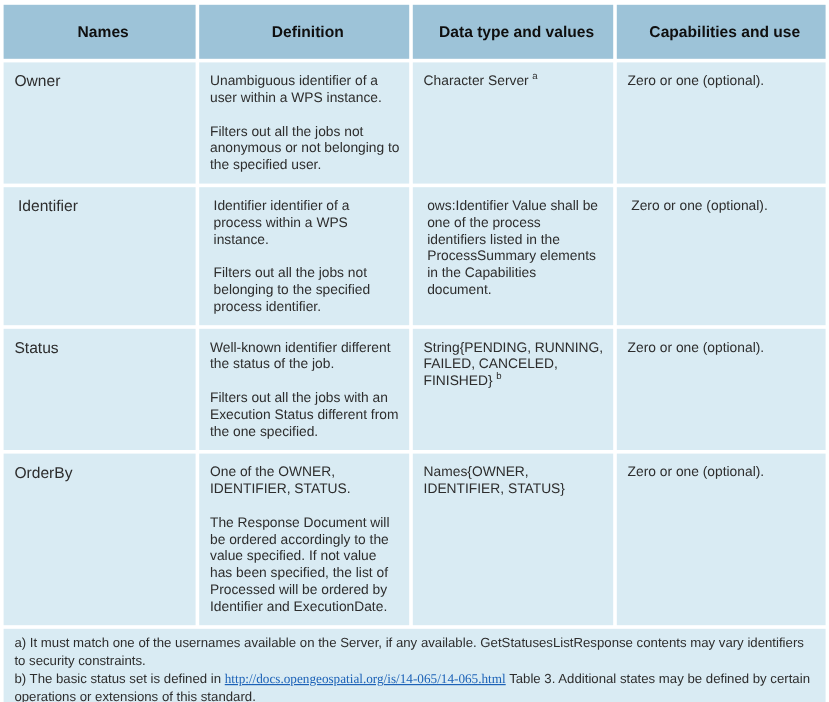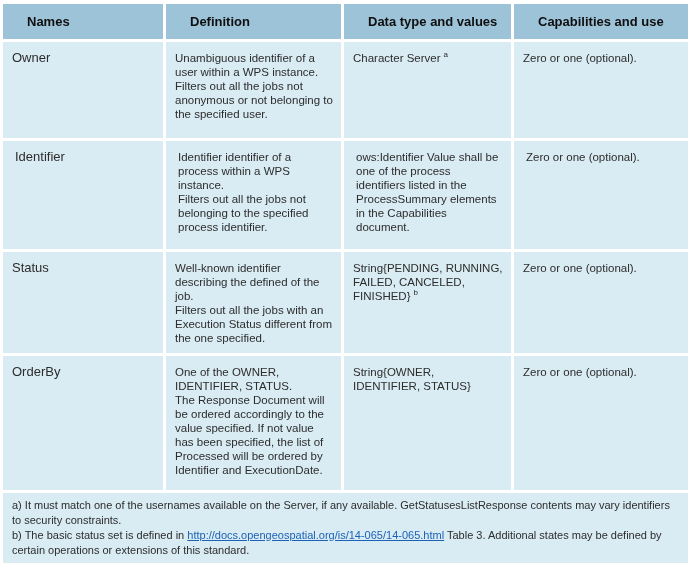--- a/index.html
+++ b/index.html
@@ -18,60 +18,61 @@
     width: 691px;
     table-layout: fixed;
     margin-top: 1px;
   }
   col.c-names  { width: 160px; }
   col.c-def    { width: 175px; }
   col.c-dtype  { width: 167px; }
   col.c-mult   { width: 174px; }
   th {
     background: var(--header-bg, #9dc3d8);
-    text-align: left;
+    text-align: center;
     font-size: 13px;
     font-weight: bold;
     color: #0f0f0f;
-    padding: 6px 6px 6px 24px;
-    height: 35px;
+    padding: 6px 6px 6px 12px;
+    height: 45px;
     box-sizing: border-box;
     vertical-align: middle;
   }
   td {
     background: var(--cell-bg, #d9ebf3);
     vertical-align: top;
     padding: 9px 8px 8px 9px;
     font-size: 11.5px;
     line-height: 14px;
     box-sizing: border-box;
     color: #2d2d2d;
   }
   td.name-cell { font-size: 13px; margin-left: 16px; }
   tr.row-0 td { height: 96px; }
   tr.row-1 td { height: 108px; padding-left: 12px; }
   tr.row-2 td { height: 93px; }
   tr.row-3 td { height: 134px; }
-  .para + .para { }
+  .para + .para { margin-top: 14px; }
   sup.fn-ref {
     font-size: 8px;
     vertical-align: super;
     line-height: 0;
     margin-left: 3px;
   }
   td.footnote-cell {
     font-size: 11px;
     line-height: 15px;
     padding: 5px 8px 5px 9px;
     height: 60px;
   }
   a.fn-link {
     color: var(--link-color, #1c62b7);
     text-decoration: underline;
     cursor: pointer;
+    font-family: Liberation Serif, serif;
   }
 </style>
 </head>
 <body>
 
 <div>
   <table class="spec-table">
     <colgroup>
       <col class="c-names">
         <col class="c-def">
@@ -105,36 +106,36 @@
           <div class="para">Filters out all the jobs not belonging to the specified process identifier.</div>
         </td>
         <td>
           <span>ows:Identifier Value shall be one of the process identifiers listed in the ProcessSummary elements in the Capabilities document.</span><sup class="fn-ref"></sup>
         </td>
         <td>Zero or one (optional).</td>
       </tr>
       <tr class="row-2">
         <td class="name-cell">Status</td>
         <td>
-          <div class="para">Well-known identifier describing the defined of the job.</div>
+          <div class="para">Well-known identifier different the status of the job.</div>
           <div class="para">Filters out all the jobs with an Execution Status different from the one specified.</div>
         </td>
         <td>
           <span>String{PENDING, RUNNING, FAILED, CANCELED, FINISHED}</span><sup class="fn-ref">b</sup>
         </td>
         <td>Zero or one (optional).</td>
       </tr>
       <tr class="row-3">
         <td class="name-cell">OrderBy</td>
         <td>
           <div class="para">One of the OWNER, IDENTIFIER, STATUS.</div>
           <div class="para">The Response Document will be ordered accordingly to the value specified. If not value has been specified, the list of Processed will be ordered by Identifier and ExecutionDate.</div>
         </td>
         <td>
-          <span>String{OWNER, IDENTIFIER, STATUS}</span><sup class="fn-ref"></sup>
+          <span>Names{OWNER, IDENTIFIER, STATUS}</span><sup class="fn-ref"></sup>
         </td>
         <td>Zero or one (optional).</td>
       </tr>
       <tr>
         <td class="footnote-cell" colspan="4">
           <div>a) It must match one of the usernames available on the Server, if any available. GetStatusesListResponse contents may vary identifiers to security constraints.</div>
           <div><span>b) The basic status set is defined in </span><a class="fn-link">http://docs.opengeospatial.org/is/14-065/14-065.html</a><span> Table 3. Additional states may be defined by certain operations or extensions of this standard.</span></div>
         </td>
       </tr>
     </tbody>

